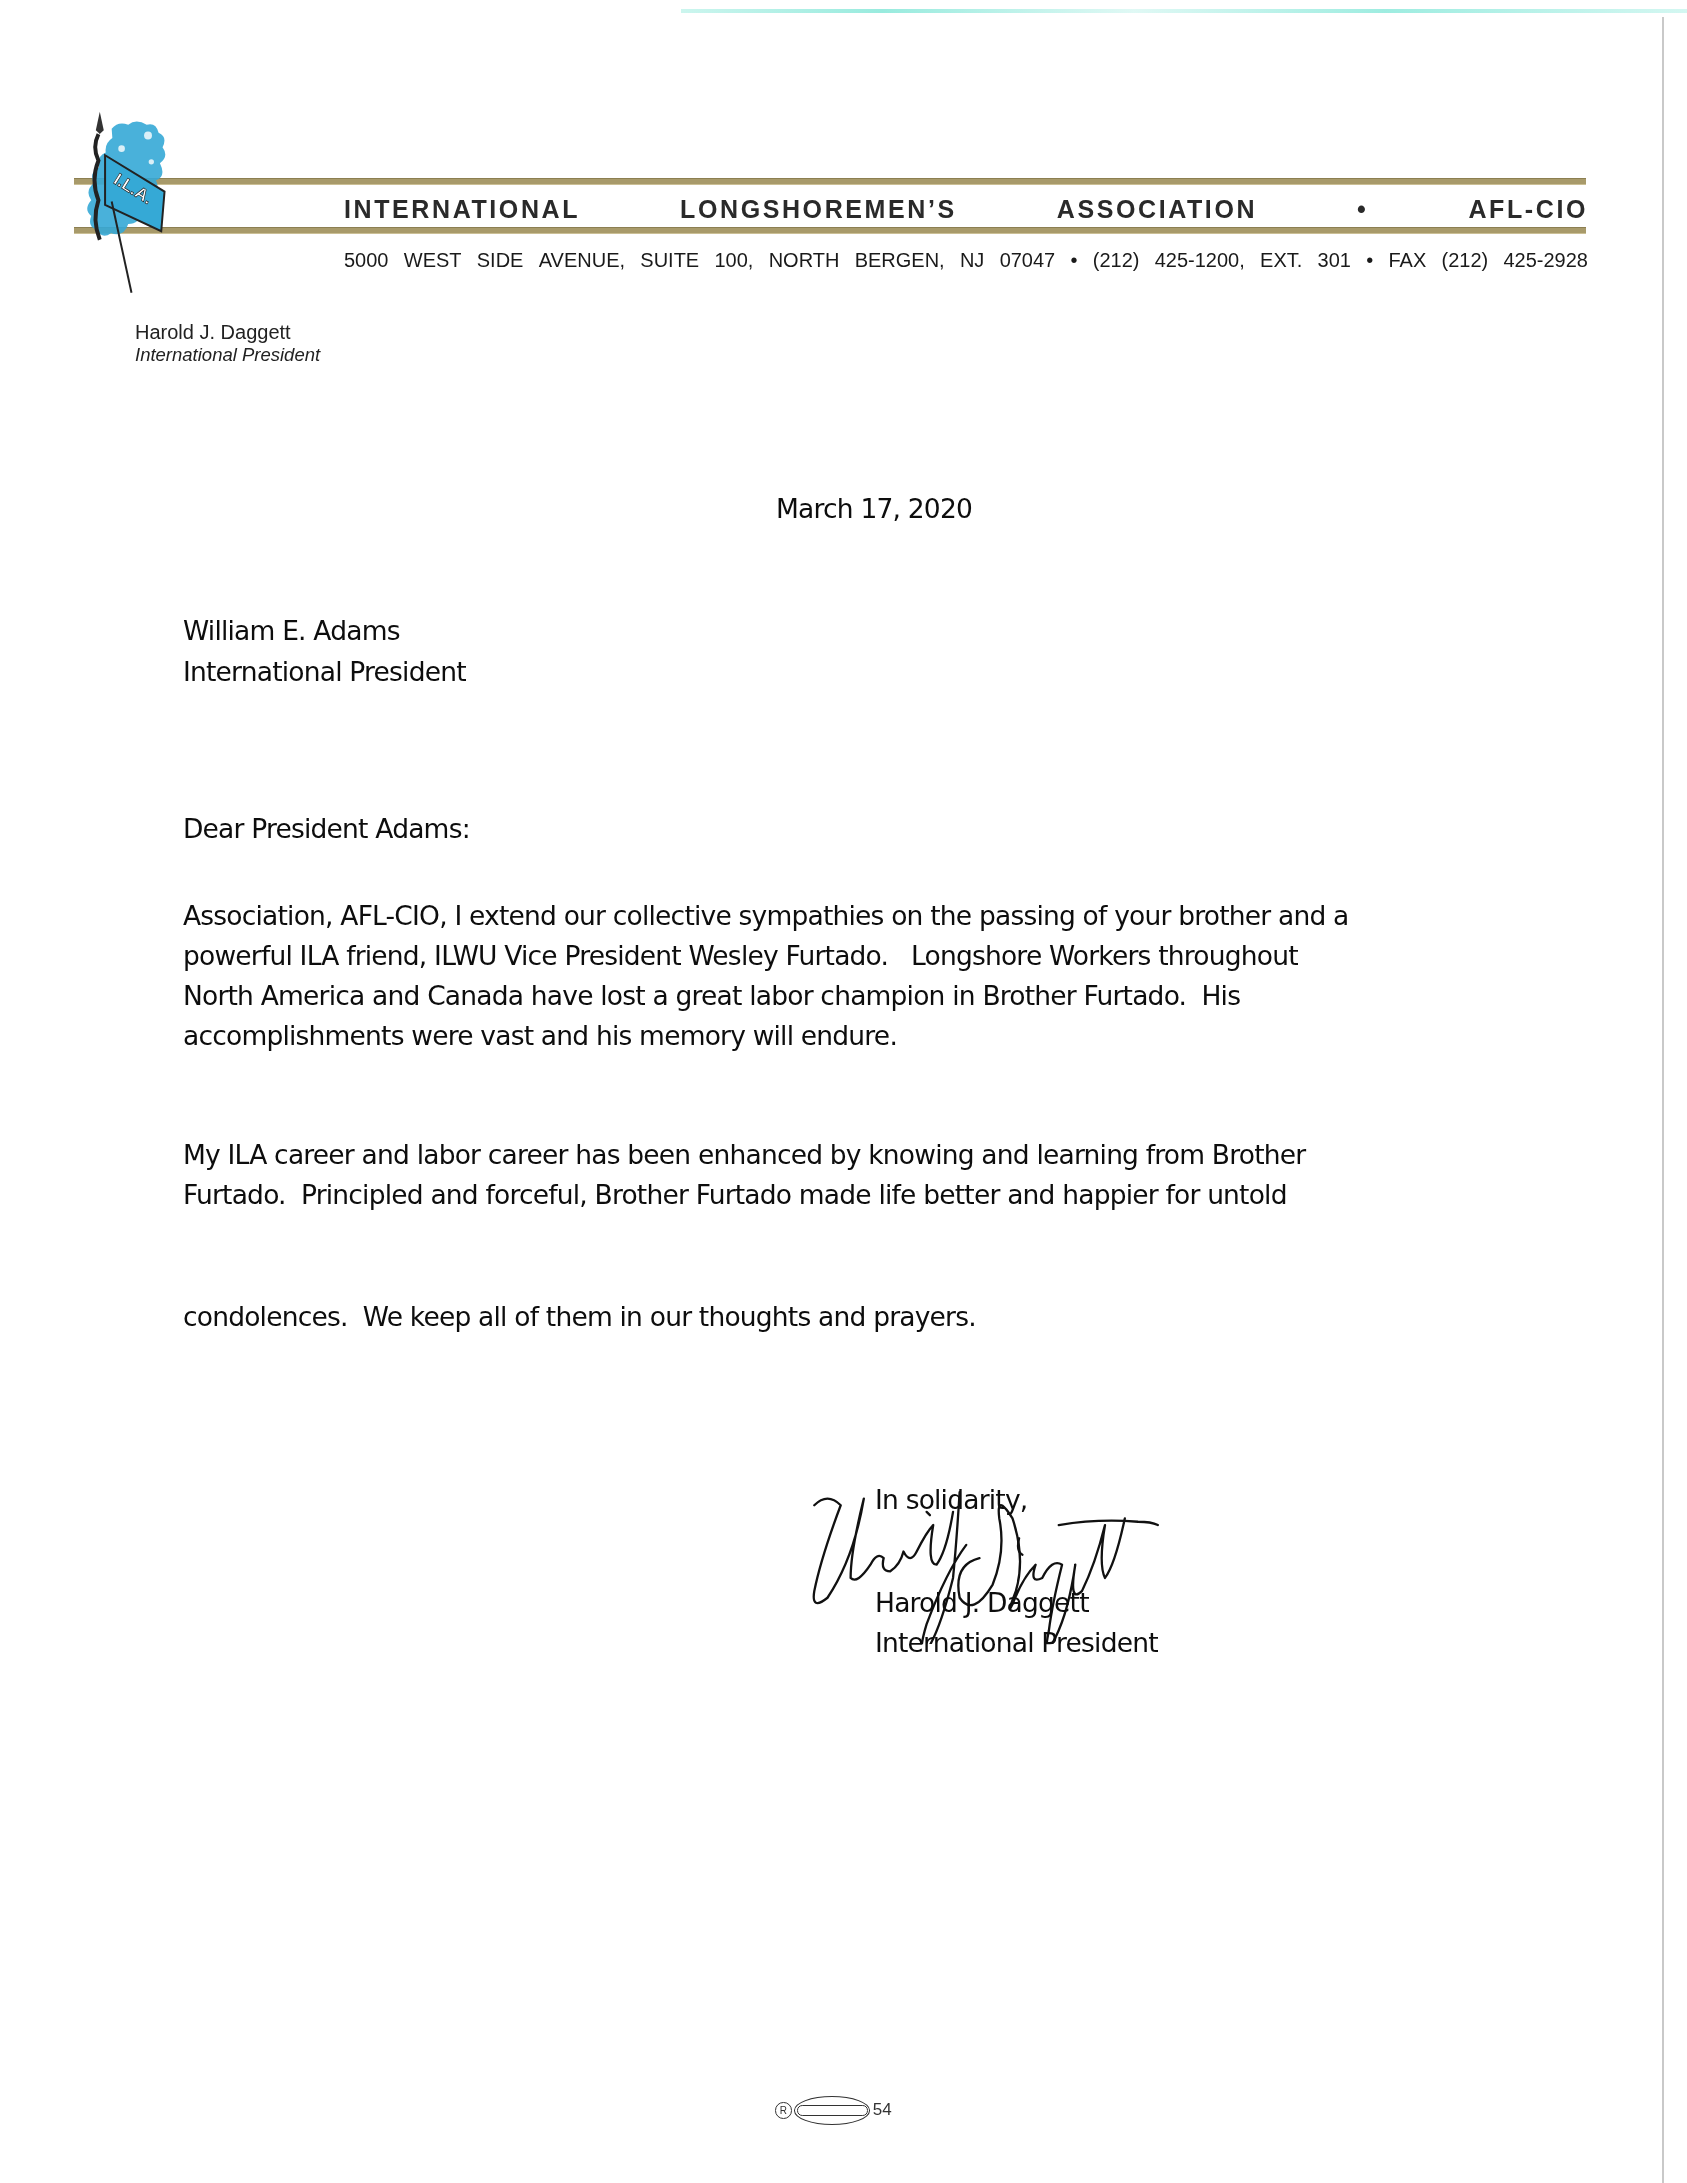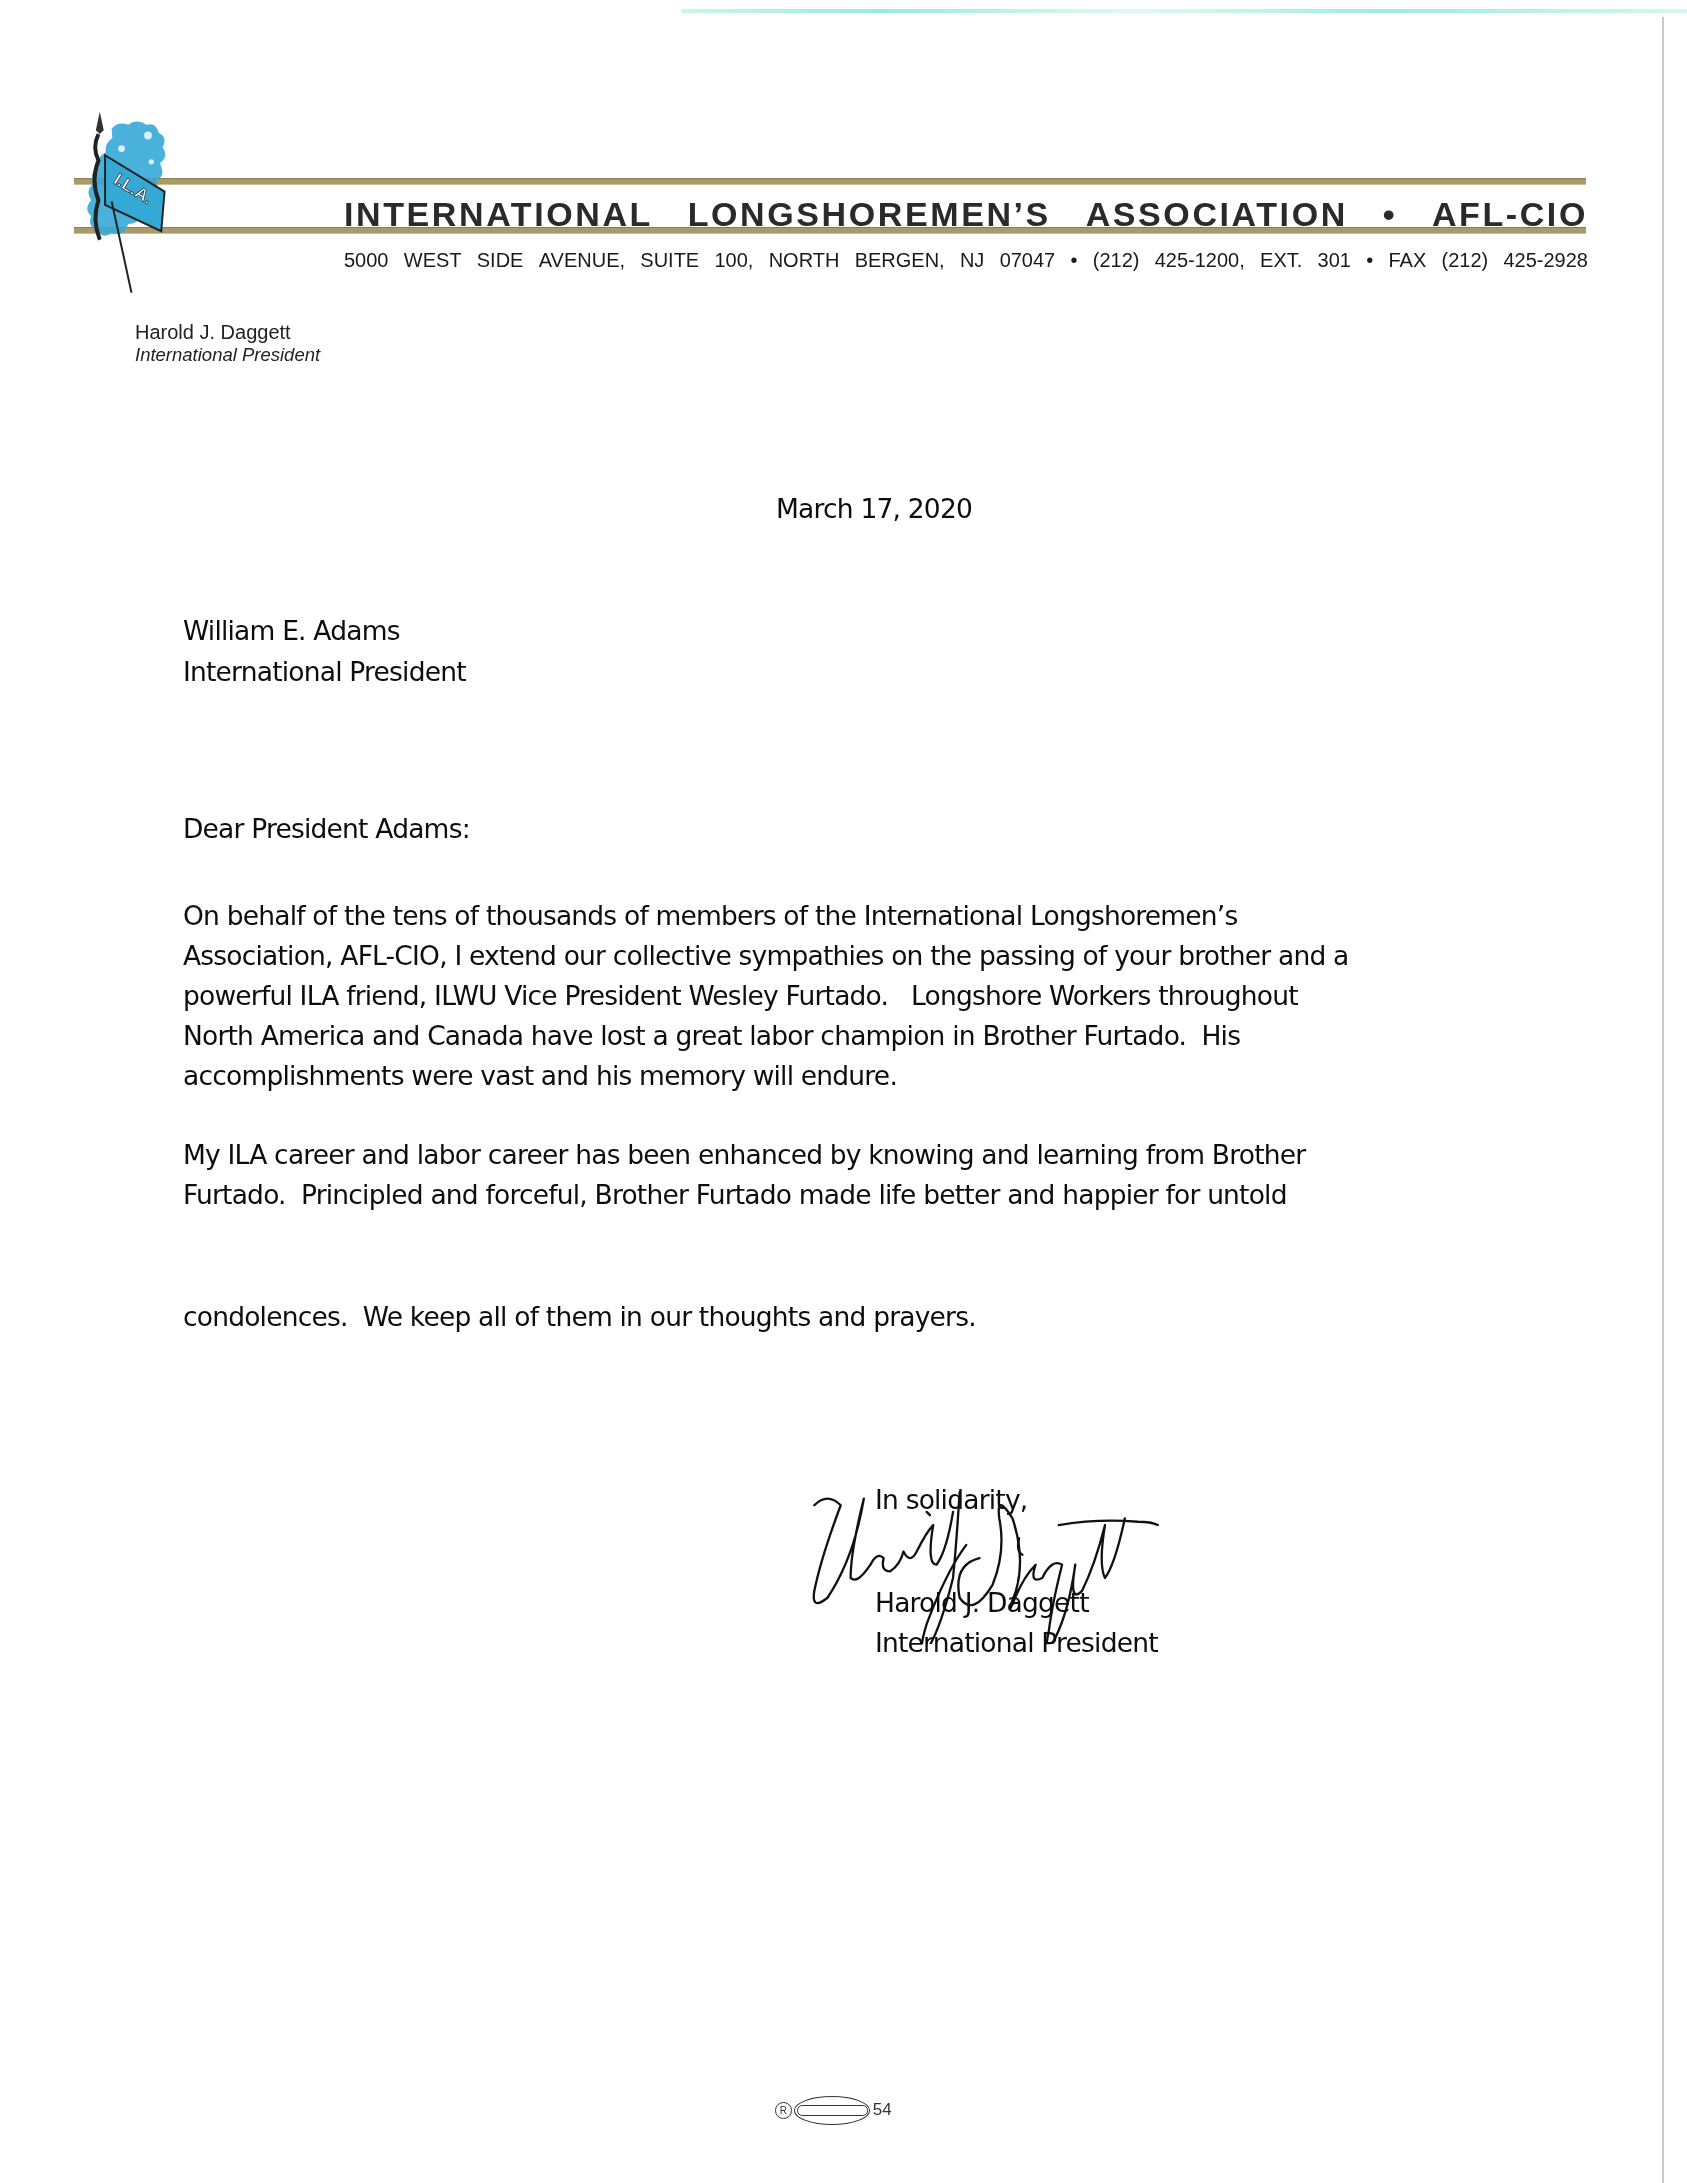--- a/index.html
+++ b/index.html
@@ -4,21 +4,21 @@
 <style>
   html, body { margin:0; padding:0; background:#ffffff; }
   body { width:1687px; height:2183px; position:relative; overflow:hidden; font-family:"Liberation Sans", sans-serif; color:#111; }
   .abs { position:absolute; }
   .scan-top { left:681px; top:9.3px; width:1006px; height:3.3px; background:linear-gradient(90deg,#bff3ea,#7fe6d6 20%,#d8f7f2 45%,#86e8d9 70%,#c9f5ee); opacity:.8; }
   .scan-right { left:1662px; top:16.5px; width:2px; height:2167px; background:#c9c9c9; }
   .gold-line { left:74px; width:1512px; height:4.6px; background:#a89a6a; border-top:0.7px solid #8c7f52; border-bottom:0.7px solid #cbbf95; }
   .gold-1 { top:178px; }
   .gold-2 { top:227px; }
   .logo { left:85px; top:109px; width:93px; height:185px; }
-  .org-title { top:195px; left:344px; width:1244px; display:flex; justify-content:space-between; font-family:"Liberation Sans", sans-serif; font-weight:bold; font-size:34px; letter-spacing:2.6px; color:#2a2a2a; white-space:nowrap; }
+  .org-title { top:195px; left:344px; width:1244px; display:flex; justify-content:space-between; font-family:"Liberation Sans", sans-serif; font-weight:bold; font-size:25px; letter-spacing:2.6px; color:#2a2a2a; white-space:nowrap; }
   .org-title span { display:inline-block; }
   .address { top:249px; left:344px; width:1244px; display:flex; justify-content:space-between; font-size:20px; color:#1a1a1a; white-space:nowrap; transform:scaleY(1.05); }
   .sender-name { left:135px; top:321px; font-size:20px; color:#222; }
   .sender-title { left:135px; top:344px; font-size:18.5px; font-style:italic; color:#222; }
   .letter { font-family:"DejaVu Sans", sans-serif; font-size:26.5px; color:#0d0d0d; letter-spacing:-0.8px; }
   .date { left:776px; top:493px; }
   .addr-block { left:183px; top:610px; line-height:41px; }
   .salutation { left:183px; top:813px; }
   .para { left:183px; width:1323px; line-height:40px; white-space:nowrap; }
   .p1 { top:896px; }
@@ -96,21 +96,20 @@
 <div class="abs letter date">March 17, 2020</div>
 
 <div class="abs letter addr-block">
   <div>William E. Adams</div>
   <div>International President</div>
 </div>
 
 <div class="abs letter salutation">Dear President Adams:</div>
 
 <div class="abs letter para p1">
-  <div>On behalf of the tens of thousands of members of the International Longshoremen’s</div>
   <div>Association, AFL-CIO, I extend our collective sympathies on the passing of your brother and a</div>
   <div style="white-space:pre;">powerful ILA friend, ILWU Vice President Wesley Furtado.   Longshore Workers throughout</div>
   <div style="white-space:pre;">North America and Canada have lost a great labor champion in Brother Furtado.  His</div>
   <div>accomplishments were vast and his memory will endure.</div>
 </div>
 
 <div class="abs letter para p2">
   <div>My ILA career and labor career has been enhanced by knowing and learning from Brother</div>
   <div style="white-space:pre;">Furtado.  Principled and forceful, Brother Furtado made life better and happier for untold</div>
 </div>

